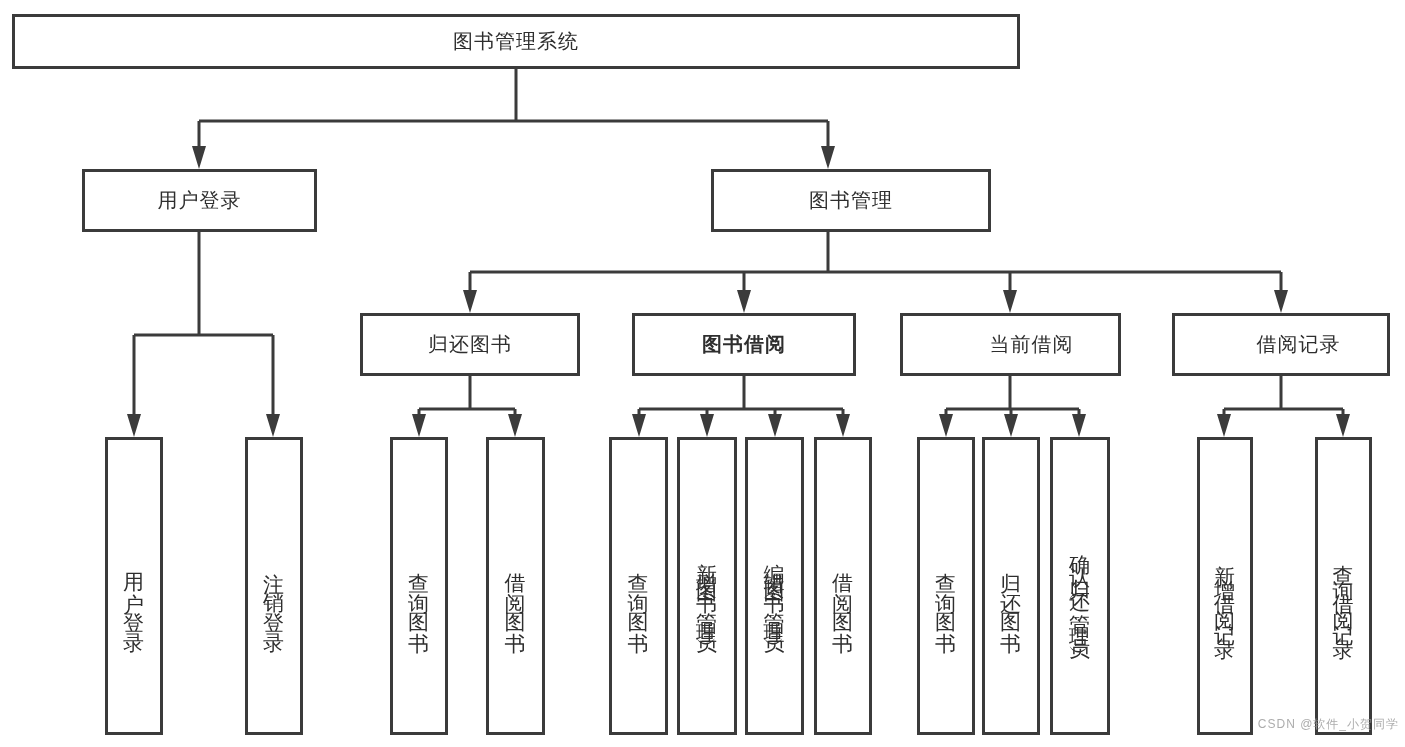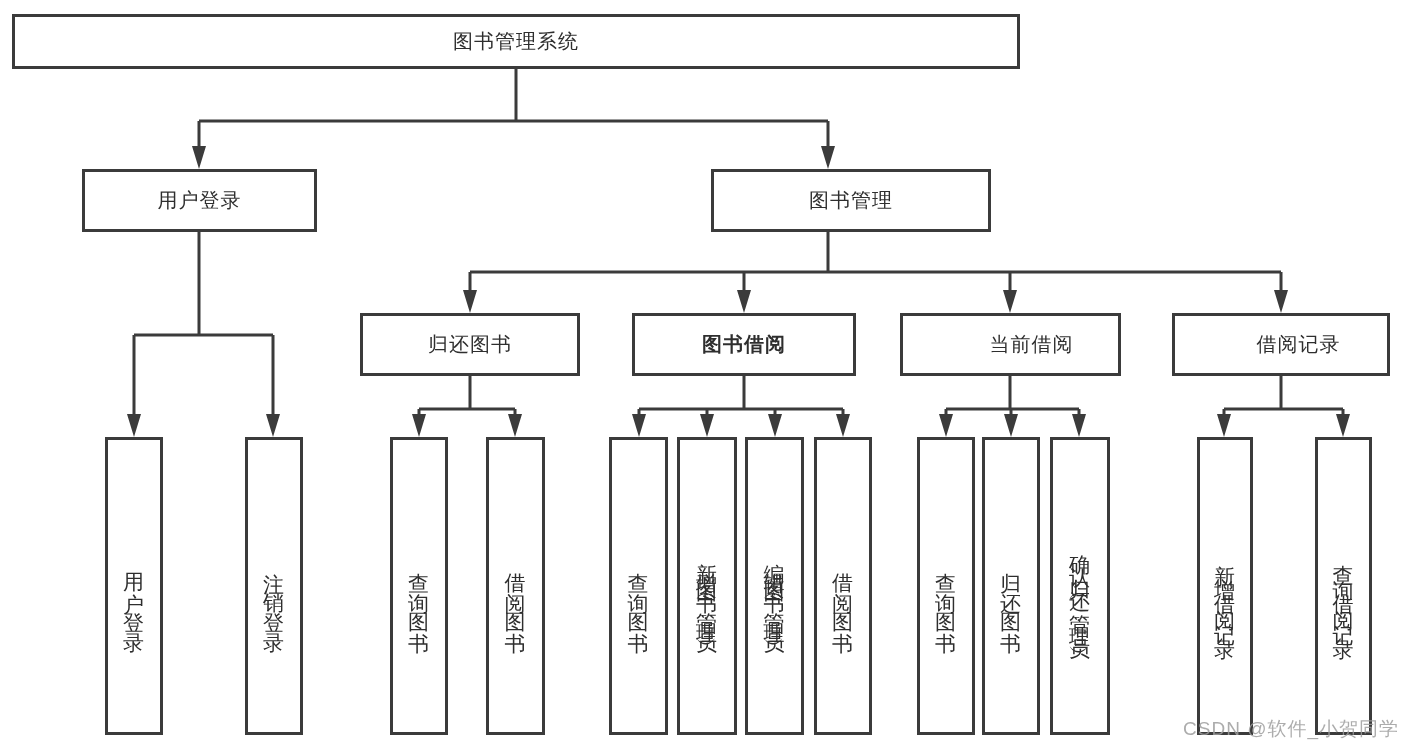--- a/index.html
+++ b/index.html
@@ -33,21 +33,21 @@
     line-height:1;
     white-space:nowrap;
   }
   .len4 .vtext{letter-spacing:20px;transform:translateY(10px);}
   .len6 .vtext{letter-spacing:15px;transform:translateY(7px);}
   .len8 .vtext{letter-spacing:12px;transform:translateY(6px);}
   .len9 .vtext{letter-spacing:10px;transform:translateY(5px);}
   .watermark{
     position:absolute;
     top:716px;right:6px;
-    font-size:19px;
+    font-size:12px;
     color:rgba(158,158,158,0.85);
     letter-spacing:1px;
     z-index:5;
     text-align:right;
   }
 </style>
 </head>
 <body>
 
 <div class="canvas">

